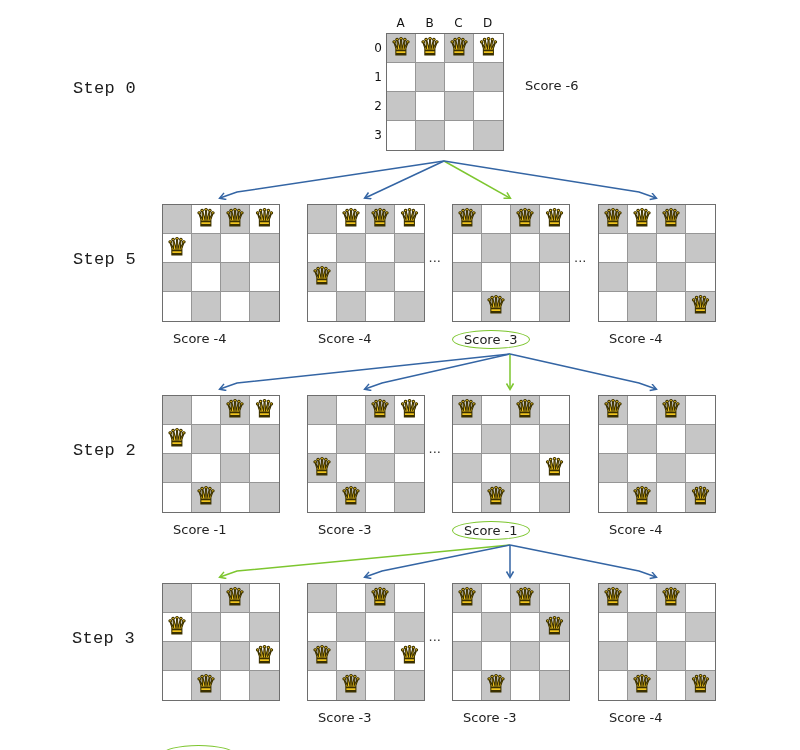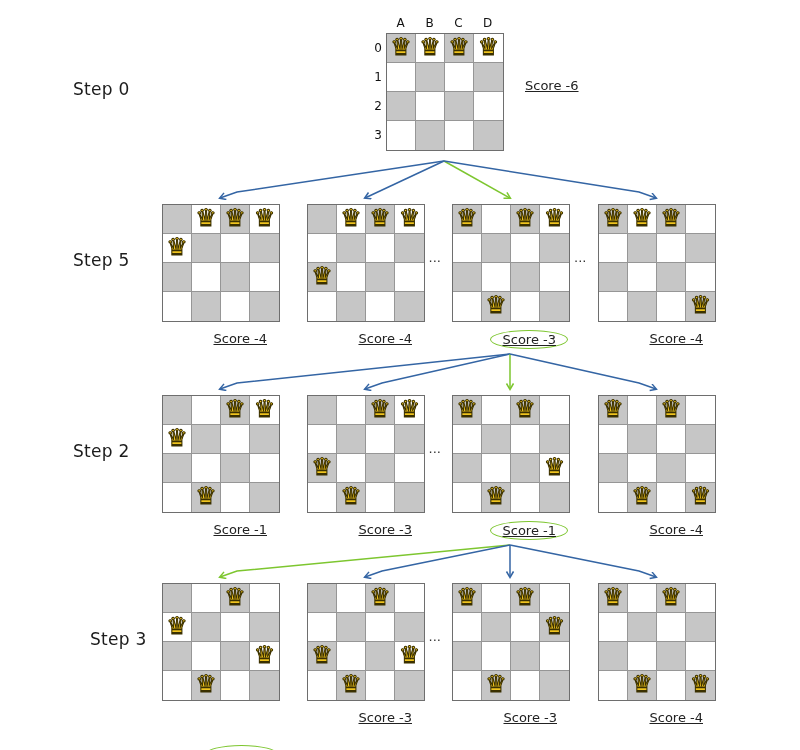--- a/index.html
+++ b/index.html
@@ -10,20 +10,21 @@
     background: #ffffff;
     font-family: "DejaVu Sans", "Liberation Sans", sans-serif;
     overflow: hidden;
   }
   #arrows { position: absolute; left: 0; top: 0; width: 800px; height: 750px; pointer-events: none; }
   .step-label {
     position: absolute;
     font-size: 17px;
     color: #1c1c1c;
     letter-spacing: 0.3px;
+    font-family: Liberation Mono, monospace;
   }
   .board {
     position: absolute;
     display: grid;
     grid-template-columns: repeat(4, 29px);
     grid-template-rows: repeat(4, 29px);
     border: 1px solid #6e6e6e;
     background: #ffffff;
   }
   .cell {
@@ -38,26 +39,26 @@
     font-size: 24px;
     line-height: 29px;
     color: var(--queen-fill);
     -webkit-text-stroke: 1px var(--queen-outline);
     text-shadow: 0 0 0.5px var(--queen-outline);
     transform: translateY(-1px);
   }
   .score {
     position: absolute;
     width: 116px;
-    text-align: right;
+    text-align: left;
     font-size: 13px;
     color: #222222;
     white-space: nowrap;
   }
-  .score .pill { display: inline-block; padding: 1px 11px; text-decoration: underline; }
+  .score .pill { display: inline-block; padding: 1px 11px; }
   .score.selected .pill {
     border: 1.6px solid var(--green);
     border-radius: 50%;
   }
   .score.side { width: auto; text-align: left; }
   .dots { position: absolute; font-size: 13px; color: #333333; }
   .col-headers {
     position: absolute;
     display: grid;
     grid-template-columns: repeat(4, 29px);
@@ -355,21 +356,21 @@
       <div class="cell dark bR">
         <span class="queen">♛</span>
       </div>
       <div class="cell bR"></div>
       <div class="cell dark">
         <span class="queen">♛</span>
       </div>
     </div>
     <div class="score" style="left: 598px; top: 521px;"><span class="pill">Score -4</span></div>
     <div class="dots" style="left: 428.5px; top: 441px;">...</div>
-    <div class="step-label" style="left: 90px; top: 629px; text-align: right;">Step 3</div>
+    <div class="step-label" style="left: 72px; top: 629px; text-align: right;">Step 3</div>
     <div class="board" style="left: 162px; top: 583px;">
       <div class="cell dark bR bB"></div>
       <div class="cell bR bB"></div>
       <div class="cell dark bR bB">
         <span class="queen">♛</span>
       </div>
       <div class="cell bB"></div>
       <div class="cell bR bB">
         <span class="queen">♛</span>
       </div>

